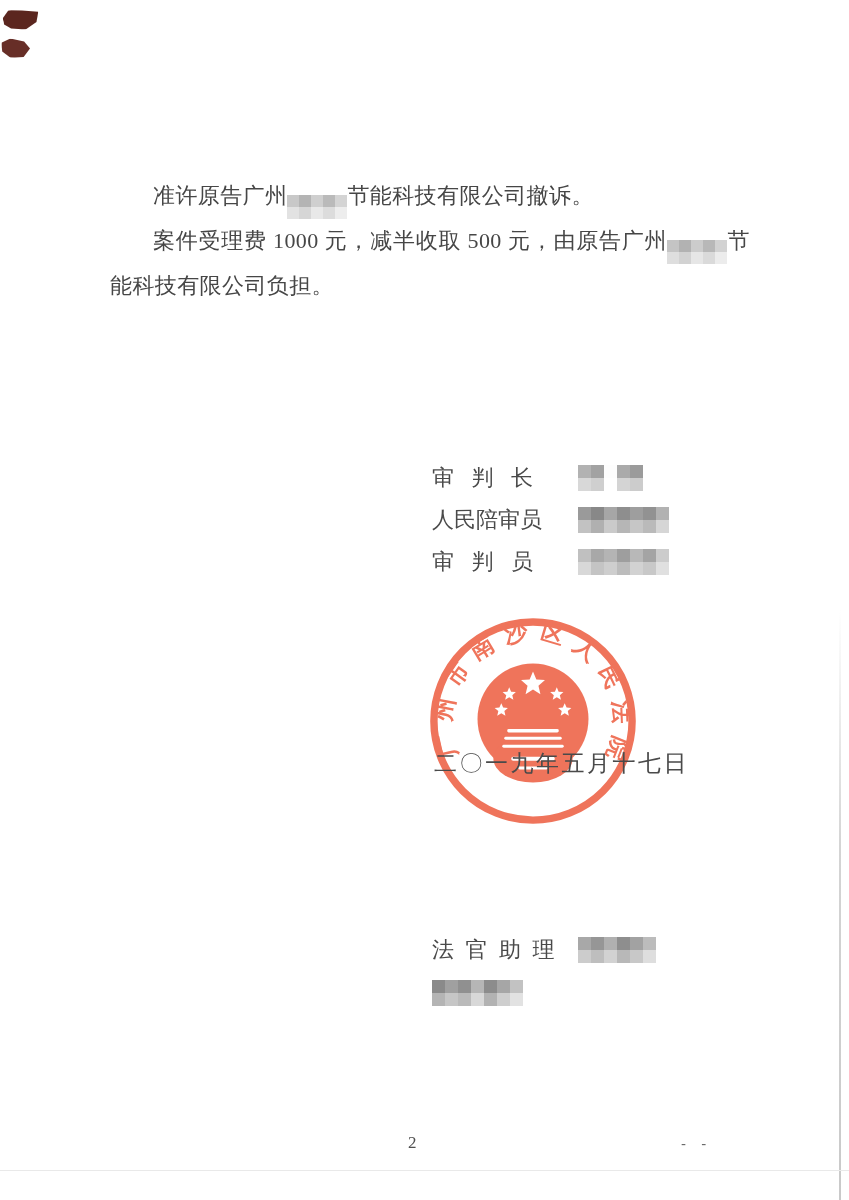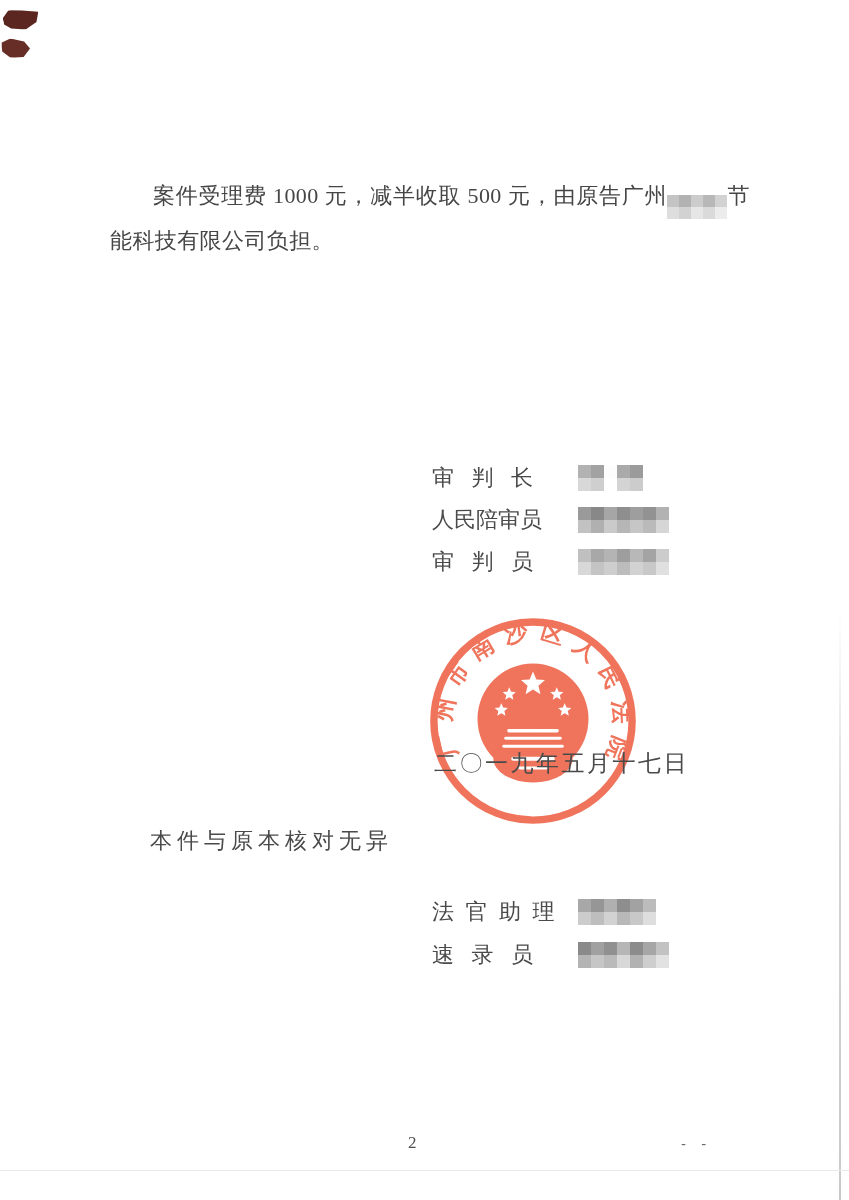--- a/index.html
+++ b/index.html
@@ -23,21 +23,21 @@
   .mosaic .mcol{display:flex;flex-direction:column;}
   .mosaic .mcell{display:block;}
   
   .sig-block{position:absolute;left:432px;}
   .sig-row{display:flex;align-items:center;}
   .sig-label{font-size:22px;color:#4a4a4a;width:146px;flex:0 0 146px;}
   .ws-wide{word-spacing:12px;}
   .ws-mid{word-spacing:6px;}
   #judges{top:457px;}
   #judges .sig-row{height:42px;}
-  #staff{top:890px;}
+  #staff{top:928px;}
   #staff .sig-row{height:43px;}
   
   #seal{position:absolute;left:424px;top:612px;width:218px;height:218px;z-index:1;}
   #seal-date{
     position:absolute;left:434px;top:748px;z-index:2;
     font-size:23px;letter-spacing:2.5px;color:#4a4a4a;white-space:nowrap;
   }
   
   #verify{
     position:absolute;left:150px;top:826px;
@@ -72,20 +72,42 @@
 </style>
 </head>
 <body>
 
 <div id="page">
 
   <div id="artifact1" class="artifact"></div>
   <div id="artifact2" class="artifact"></div>
 
   <div id="ruling">
+      <p>准许原告广州<span class="mosaic">
+          <span class="mcol">
+            <span class="mcell" style="width: 12px; height: 12px; background: rgb(200, 200, 200);"></span>
+            <span class="mcell" style="width: 12px; height: 12px; background: rgb(226, 226, 226);"></span>
+          </span>
+          <span class="mcol">
+            <span class="mcell" style="width: 12px; height: 12px; background: rgb(180, 180, 180);"></span>
+            <span class="mcell" style="width: 12px; height: 12px; background: rgb(214, 214, 214);"></span>
+          </span>
+          <span class="mcol">
+            <span class="mcell" style="width: 12px; height: 12px; background: rgb(207, 207, 207);"></span>
+            <span class="mcell" style="width: 12px; height: 12px; background: rgb(232, 232, 232);"></span>
+          </span>
+          <span class="mcol">
+            <span class="mcell" style="width: 12px; height: 12px; background: rgb(186, 186, 186);"></span>
+            <span class="mcell" style="width: 12px; height: 12px; background: rgb(220, 220, 220);"></span>
+          </span>
+          <span class="mcol">
+            <span class="mcell" style="width: 12px; height: 12px; background: rgb(212, 212, 212);"></span>
+            <span class="mcell" style="width: 12px; height: 12px; background: rgb(237, 237, 237);"></span>
+          </span>
+        </span>节能科技有限公司撤诉。</p>
       <p>案件受理费 1000 元，减半收取 500 元，由原告广州<span class="mosaic">
           <span class="mcol">
             <span class="mcell" style="width: 12px; height: 12px; background: rgb(196, 196, 196);"></span>
             <span class="mcell" style="width: 12px; height: 12px; background: rgb(222, 222, 222);"></span>
           </span>
           <span class="mcol">
             <span class="mcell" style="width: 12px; height: 12px; background: rgb(178, 178, 178);"></span>
             <span class="mcell" style="width: 12px; height: 12px; background: rgb(210, 210, 210);"></span>
           </span>
           <span class="mcol">
@@ -223,21 +245,20 @@
           <rect x="79" y="134" width="62" height="3" rx="1.5"></rect>
           <rect x="88" y="146" width="44" height="4" rx="2"></rect>
           <rect x="95" y="156" width="30" height="3" rx="1.5"></rect>
         </g>
       </g>
     </g>
   </svg>
 
   <div id="seal-date">二〇一九年五月十七日</div>
 
-  <div id="verify">本件与原本核对无异</div>
 
   <div id="staff" class="sig-block">
     <div class="sig-row">
       <span class="sig-label ws-mid">法 官 助 理</span>
       <span class="mosaic">
           <span class="mcol">
             <span class="mcell" style="width: 13px; height: 13px; background: rgb(168, 168, 168);"></span>
             <span class="mcell" style="width: 13px; height: 13px; background: rgb(204, 204, 204);"></span>
           </span>
           <span class="mcol">
@@ -256,21 +277,20 @@
             <span class="mcell" style="width: 13px; height: 13px; background: rgb(162, 162, 162);"></span>
             <span class="mcell" style="width: 13px; height: 13px; background: rgb(200, 200, 200);"></span>
           </span>
           <span class="mcol">
             <span class="mcell" style="width: 13px; height: 13px; background: rgb(188, 188, 188);"></span>
             <span class="mcell" style="width: 13px; height: 13px; background: rgb(222, 222, 222);"></span>
           </span>
         </span>
     </div>
     <div class="sig-row">
-      <span class="sig-label ws-wide">速 录 员</span>
       <span class="mosaic">
           <span class="mcol">
             <span class="mcell" style="width: 13px; height: 13px; background: rgb(138, 138, 138);"></span>
             <span class="mcell" style="width: 13px; height: 13px; background: rgb(180, 180, 180);"></span>
           </span>
           <span class="mcol">
             <span class="mcell" style="width: 13px; height: 13px; background: rgb(160, 160, 160);"></span>
             <span class="mcell" style="width: 13px; height: 13px; background: rgb(198, 198, 198);"></span>
           </span>
           <span class="mcol">

